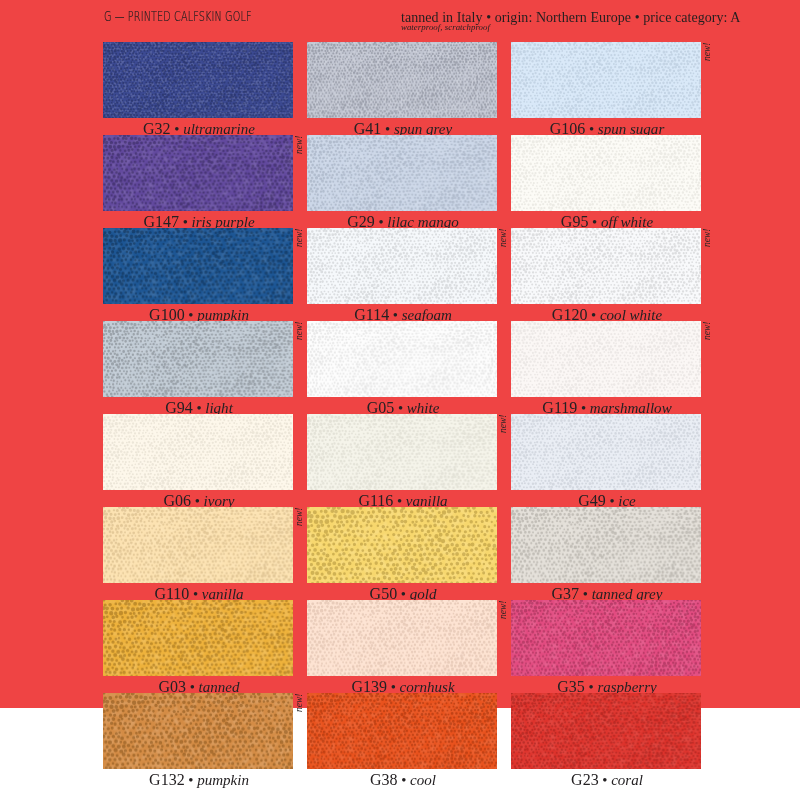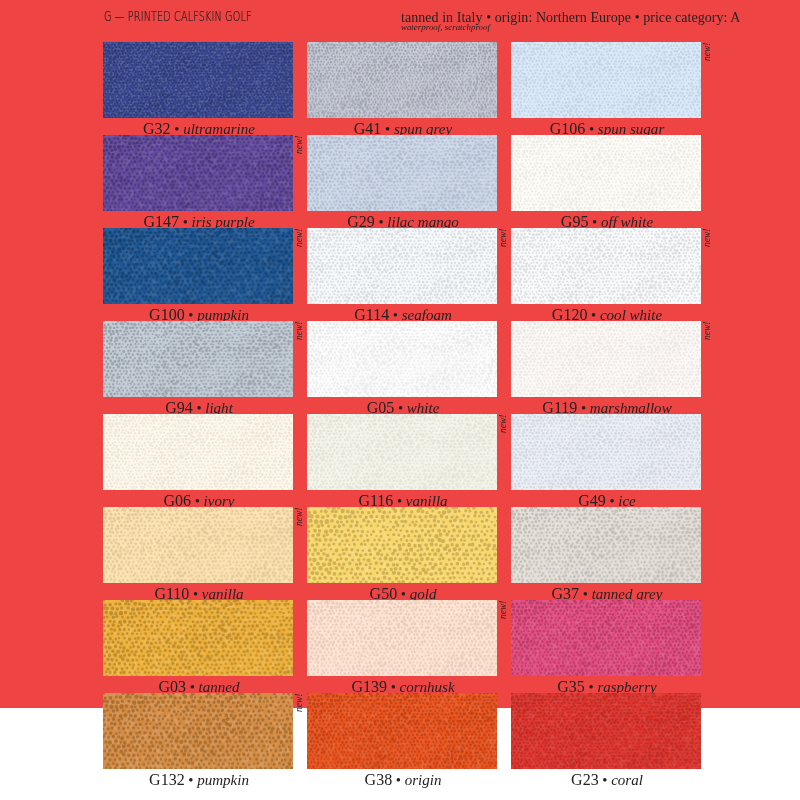--- a/index.html
+++ b/index.html
@@ -295,21 +295,21 @@
         <div class="newtag" style="left: 192px; top: 18.5px;">new!</div>
       </div>
       <div class="cell" style="left: 307px; top: 693px; width: 190px;">
         <div class="swatch" style="width: 190px; height: 76px;">
           <div class="base" style="background: rgb(233, 82, 29);"></div>
           <svg class="tex" width="173" height="70" style="transform: scale(1.1); transform-origin: 0px 0px;">
             <rect width="173" height="70" fill="#ffffff" mask="url(#mask-light)" opacity="0.155"></rect>
             <rect width="173" height="70" fill="#8d2906" mask="url(#mask-dark)" opacity="0.419"></rect>
           </svg>
         </div>
-        <div class="caption"><span class="code">G38</span><span class="sep"> • </span><span class="nm">origin</span></div>
+        <div class="caption"><span class="code">G38</span><span class="sep"> • </span><span class="nm">cool</span></div>
       </div>
       <div class="cell" style="left: 511px; top: 693px; width: 190px;">
         <div class="swatch" style="width: 190px; height: 76px;">
           <div class="base" style="background: rgb(222, 51, 44);"></div>
           <svg class="tex" width="181" height="73" style="transform: scale(1.05); transform-origin: 0px 0px;">
             <rect width="181" height="73" fill="#ffffff" mask="url(#mask-light)" opacity="0.140"></rect>
             <rect width="181" height="73" fill="#831815" mask="url(#mask-dark)" opacity="0.378"></rect>
           </svg>
         </div>
         <div class="caption"><span class="code">G23</span><span class="sep"> • </span><span class="nm">coral</span></div>

